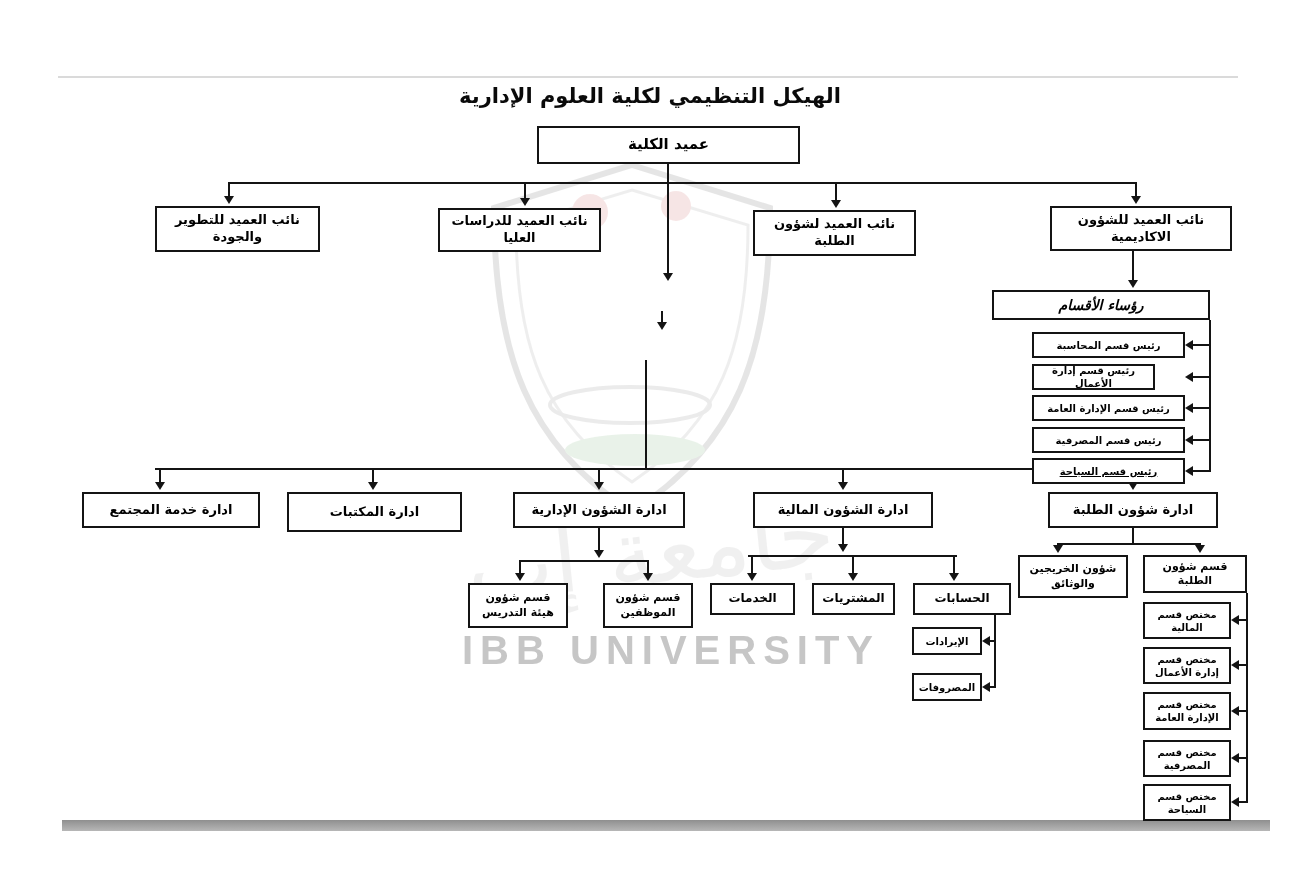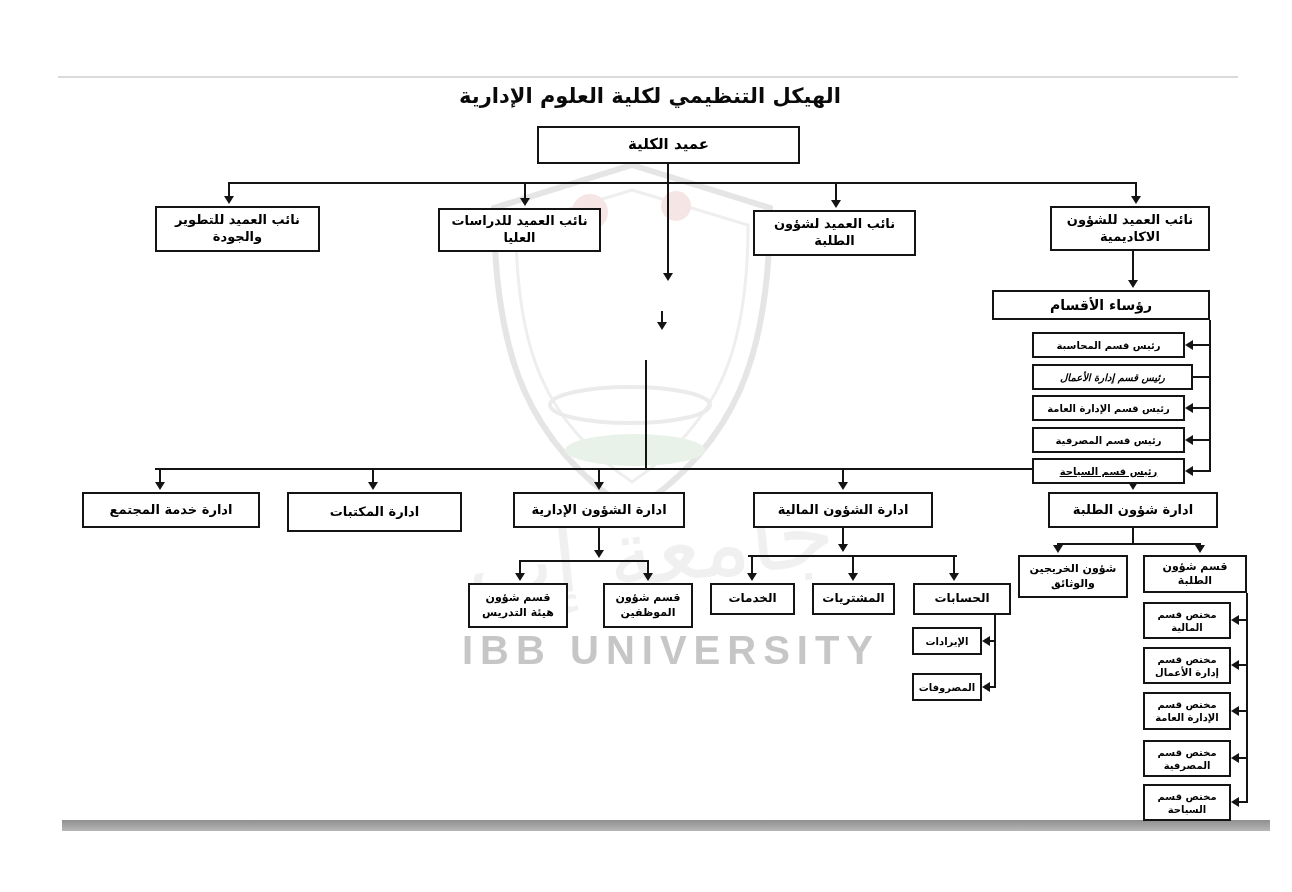--- a/index.html
+++ b/index.html
@@ -43,26 +43,26 @@
   </svg>
   <div class="wm-text">IBB UNIVERSITY</div>
 
   <div class="title" dir="rtl">الهيكل التنظيمي لكلية العلوم الإدارية</div>
 
   <div class="box" dir="rtl" style="left:537px;top:126px;width:263px;height:38px;font-size:15px;">عميد الكلية</div>
 
   <div class="box" dir="rtl" style="left:155px;top:206px;width:165px;height:46px;font-size:13px;">نائب العميد للتطوير والجودة</div>
   <div class="box" dir="rtl" style="left:438px;top:208px;width:163px;height:44px;font-size:13px;">نائب العميد للدراسات العليا</div>
   <div class="box" dir="rtl" style="left:753px;top:210px;width:163px;height:46px;font-size:13px;">نائب العميد لشؤون الطلبة</div>
-  <div class="box" dir="rtl" style="left:1050px;top:206px;width:160px;height:45px;font-size:13px;">نائب العميد للشؤون الاكاديمية</div>
+  <div class="box" dir="rtl" style="left:1050px;top:206px;width:182px;height:45px;font-size:13px;">نائب العميد للشؤون الاكاديمية</div>
 
 
-  <div class="box" dir="rtl" style="left:992px;top:290px;width:218px;height:30px;font-size:14px;">رؤساء الأقسام</div>
+  <div class="box" dir="rtl" style="left:992px;top:290px;width:218px;height:30px;font-size:14px;font-style:italic;">رؤساء الأقسام</div>
   <div class="box" dir="rtl" style="left:1032px;top:332px;width:153px;height:26px;font-size:10px;">رئيس قسم المحاسبة</div>
-  <div class="box" dir="rtl" style="left:1032px;top:364px;width:161px;height:26px;font-size:10px;font-style:italic;">رئيس قسم إدارة الأعمال</div>
+  <div class="box" dir="rtl" style="left:1032px;top:364px;width:123px;height:26px;font-size:10px;">رئيس قسم إدارة الأعمال</div>
   <div class="box" dir="rtl" style="left:1032px;top:395px;width:153px;height:26px;font-size:10px;">رئيس قسم الإدارة العامة</div>
   <div class="box" dir="rtl" style="left:1032px;top:427px;width:153px;height:26px;font-size:10px;">رئيس قسم المصرفية</div>
   <div class="box" dir="rtl" style="left:1032px;top:458px;width:153px;height:26px;font-size:10px;text-decoration:underline;">رئيس قسم السياحة</div>
 
   <div class="box" dir="rtl" style="left:82px;top:492px;width:178px;height:36px;font-size:13px;">ادارة خدمة المجتمع</div>
   <div class="box" dir="rtl" style="left:287px;top:492px;width:175px;height:40px;font-size:13px;">ادارة المكتبات</div>
   <div class="box" dir="rtl" style="left:513px;top:492px;width:172px;height:36px;font-size:13px;">ادارة الشؤون الإدارية</div>
   <div class="box" dir="rtl" style="left:753px;top:492px;width:180px;height:36px;font-size:13px;">ادارة الشؤون المالية</div>
   <div class="box" dir="rtl" style="left:1048px;top:492px;width:170px;height:36px;font-size:13px;">ادارة شؤون الطلبة</div>
 

